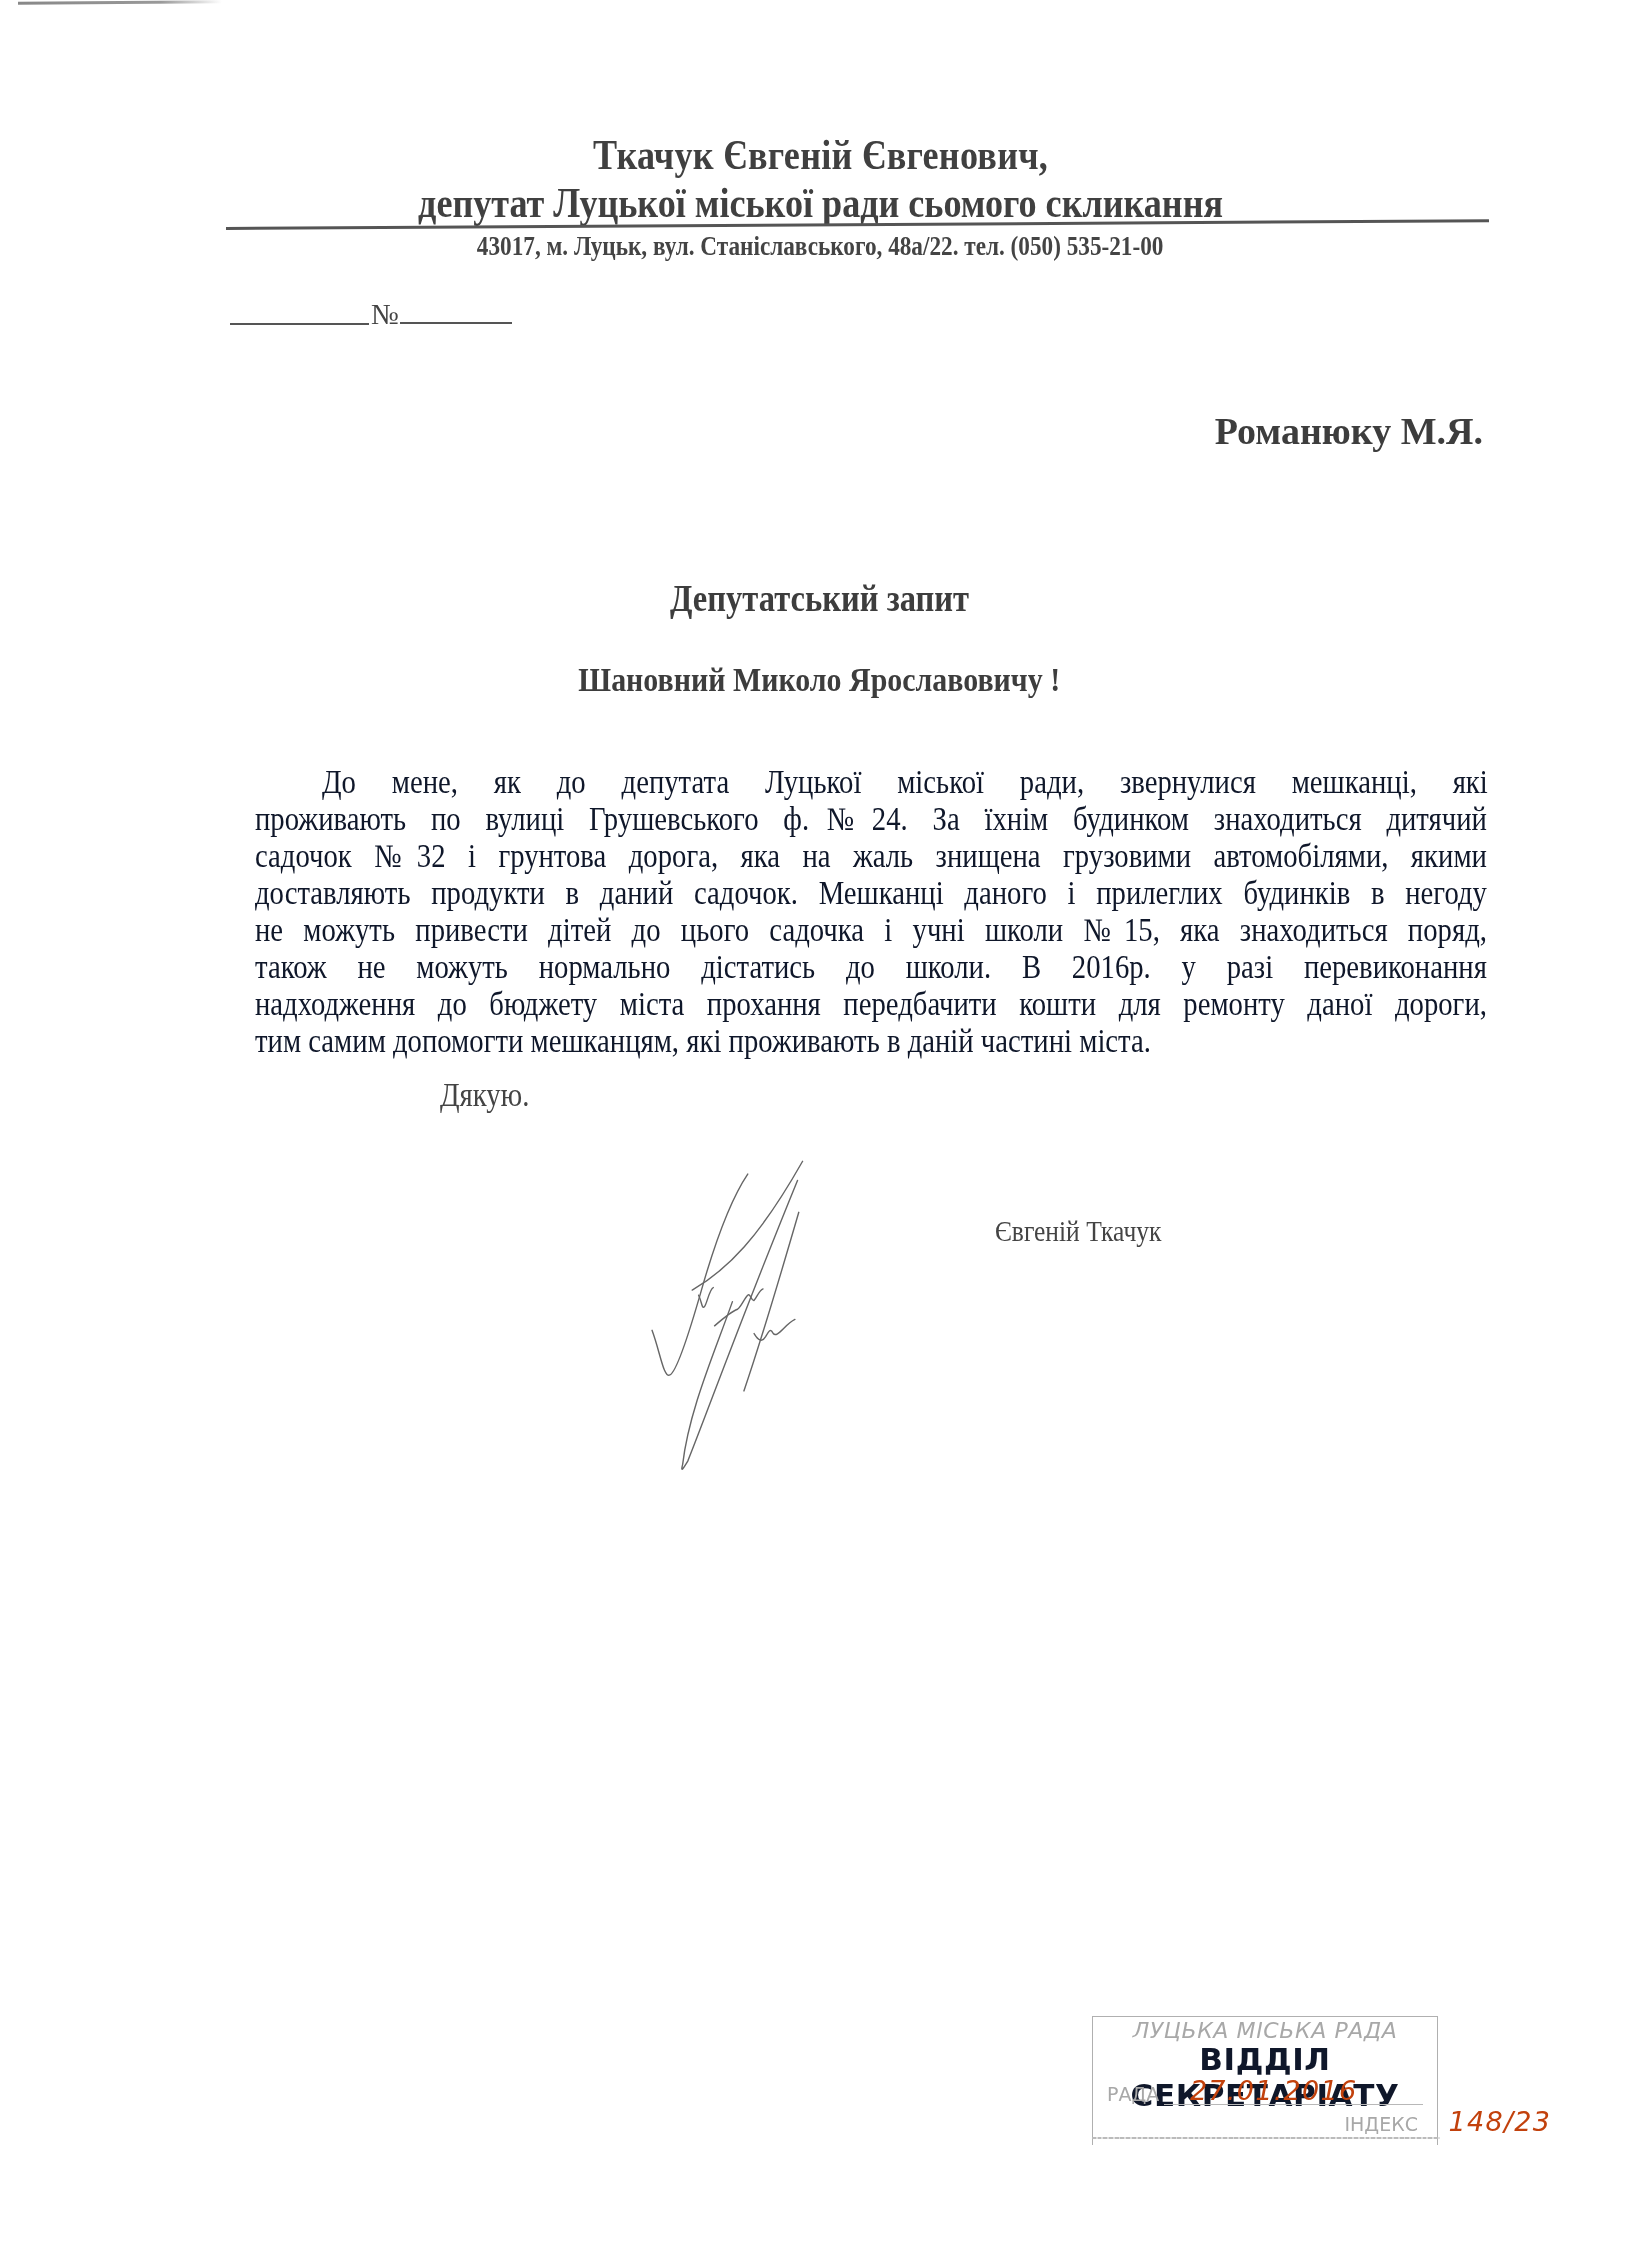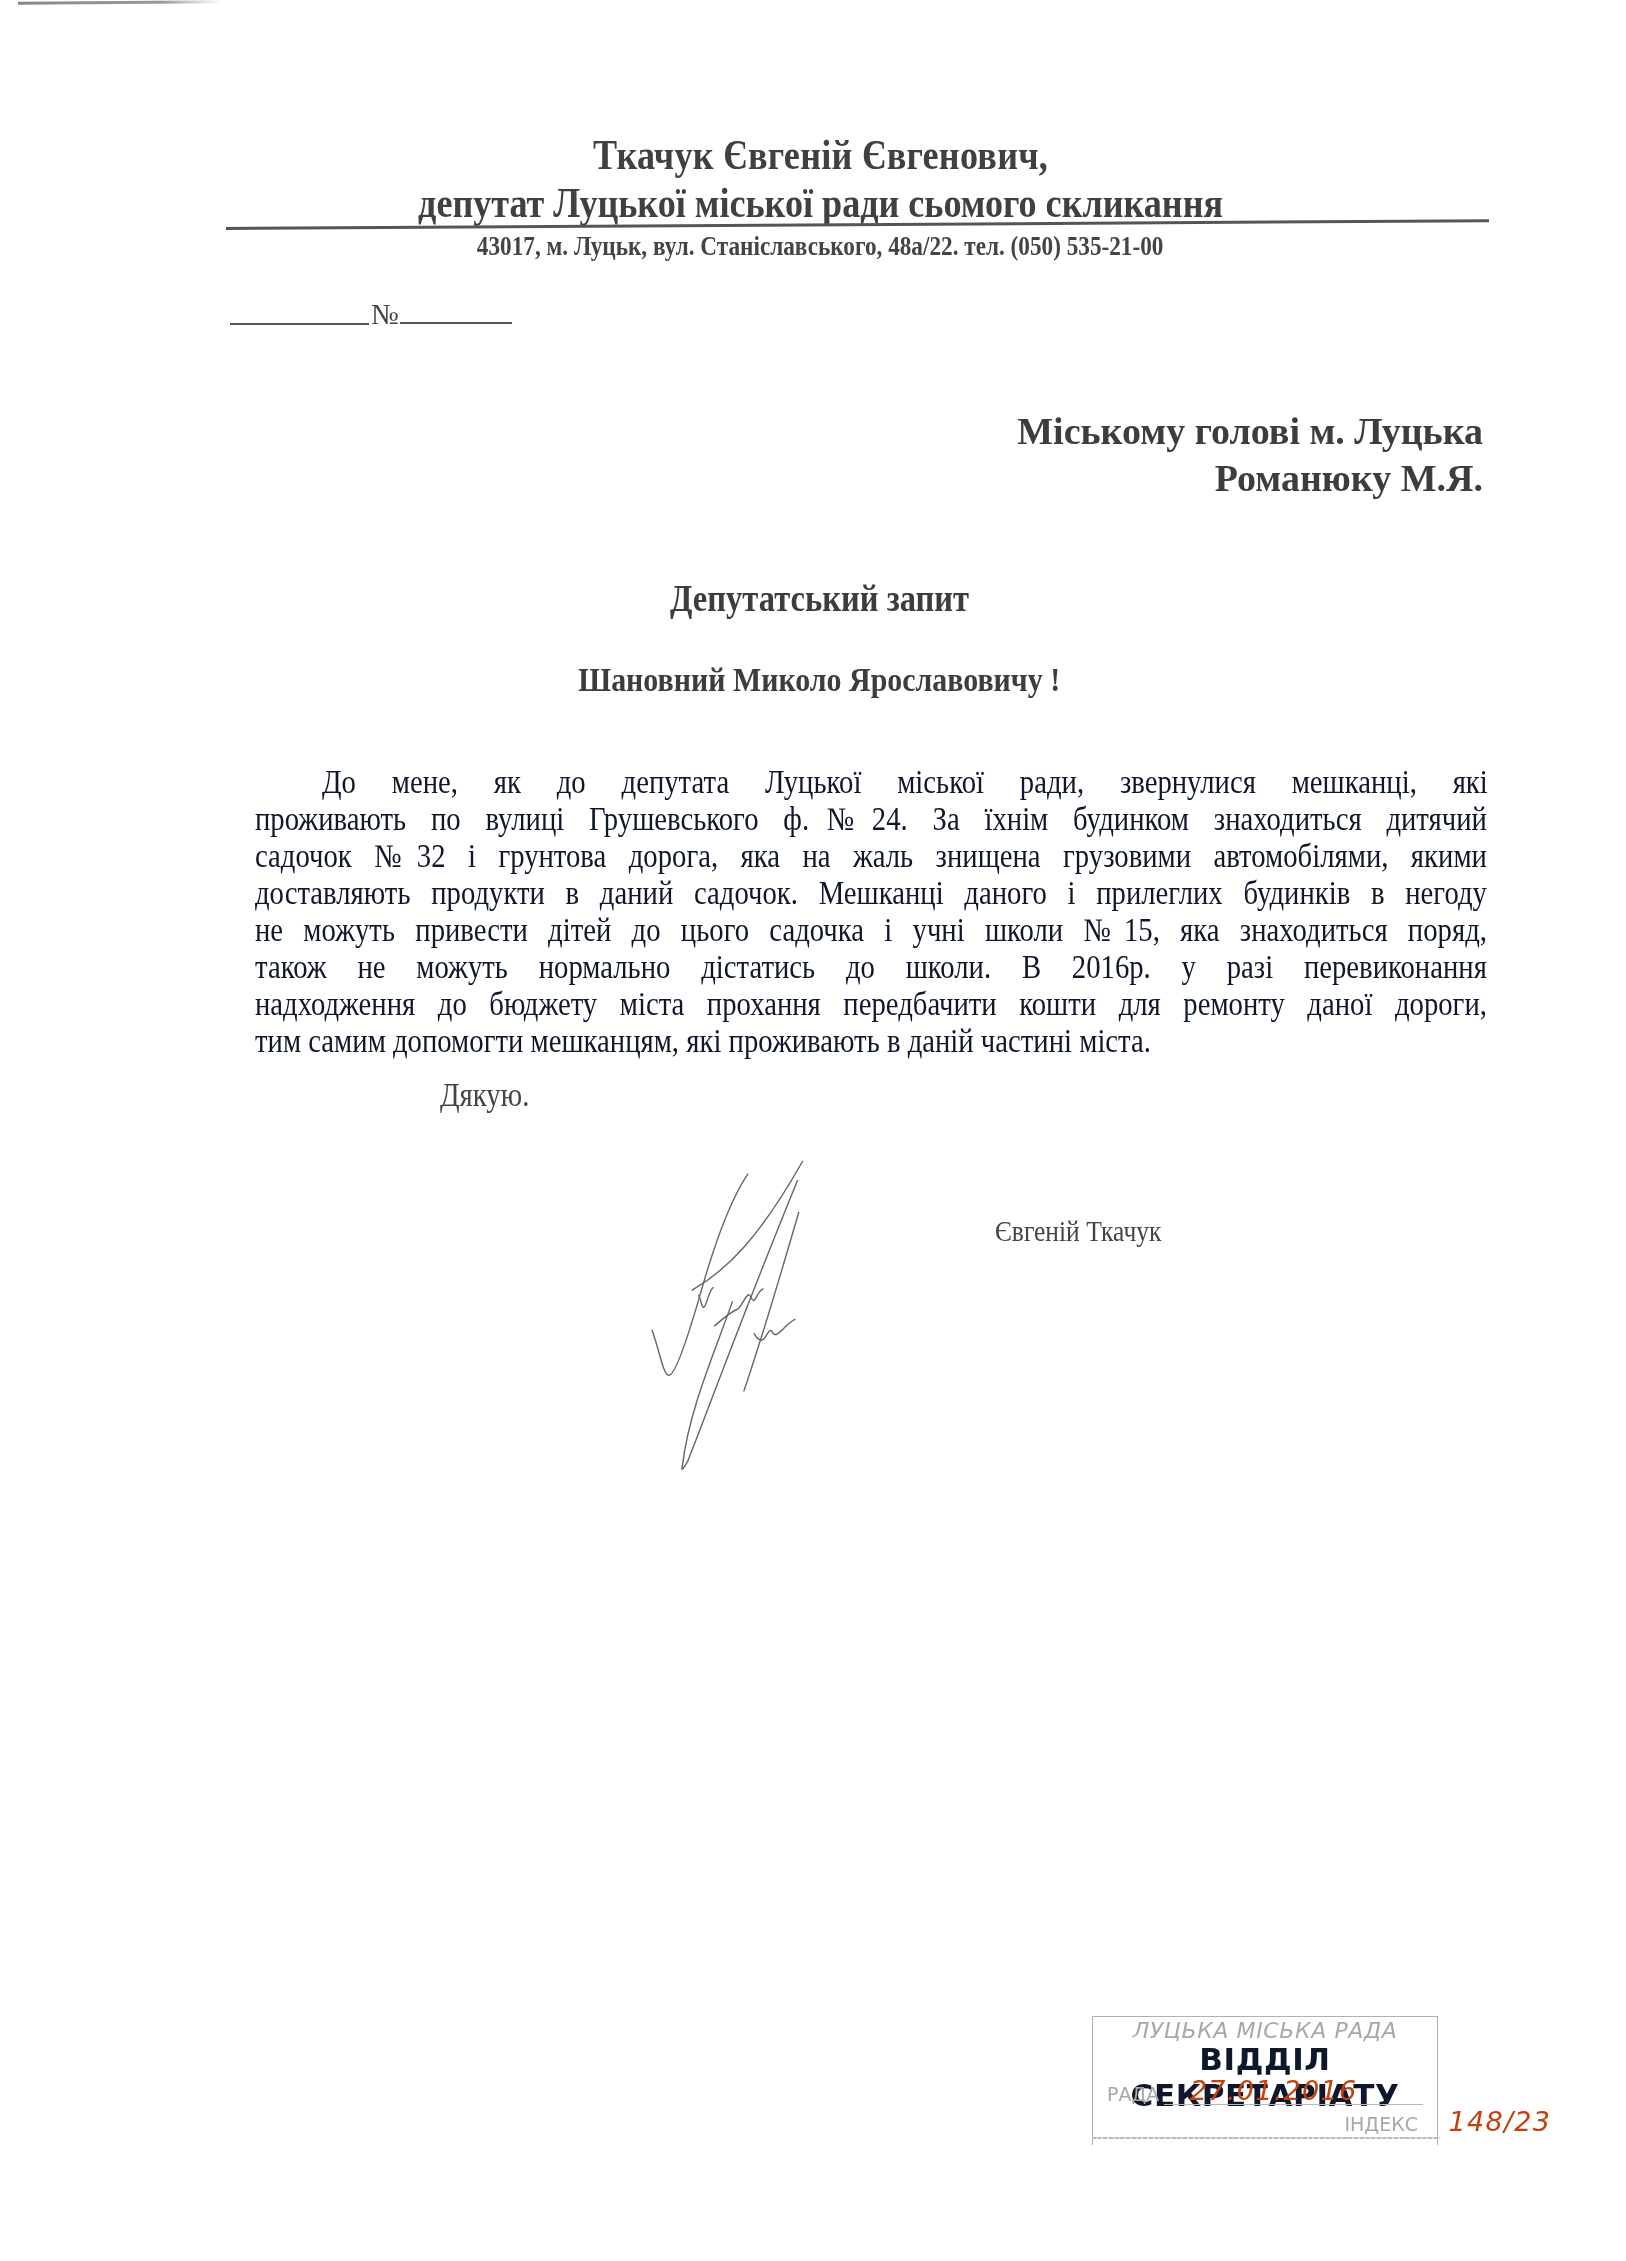--- a/index.html
+++ b/index.html
@@ -104,21 +104,20 @@
 <div class="letterhead-rule"></div>
 <div class="letterhead-address">43017, м. Луцьк, вул. Станіславського, 48а/22. тел. (050) 535-21-00</div>
 
 <div class="reg-line">
   <span class="blank date"></span>
   <span class="no-sign">№</span>
   <span class="blank num"></span>
 </div>
 
 <div class="addressee">
-  <div>Міському голові м. Луцька</div>
   <div>Романюку М.Я.</div>
 </div>
 
 <div class="doc-title">Депутатський запит</div>
 <div class="salutation">Шановний Миколо Ярославовичу !</div>
 
 <div class="body-text">
   <span class="body-line first">До мене, як до депутата Луцької міської ради, звернулися мешканці, які</span>
   <span class="body-line">проживають по вулиці Грушевського ф.№24. За їхнім будинком знаходиться дитячий</span>
   <span class="body-line">садочок №32 і грунтова дорога, яка на жаль знищена грузовими автомобілями, якими</span>

